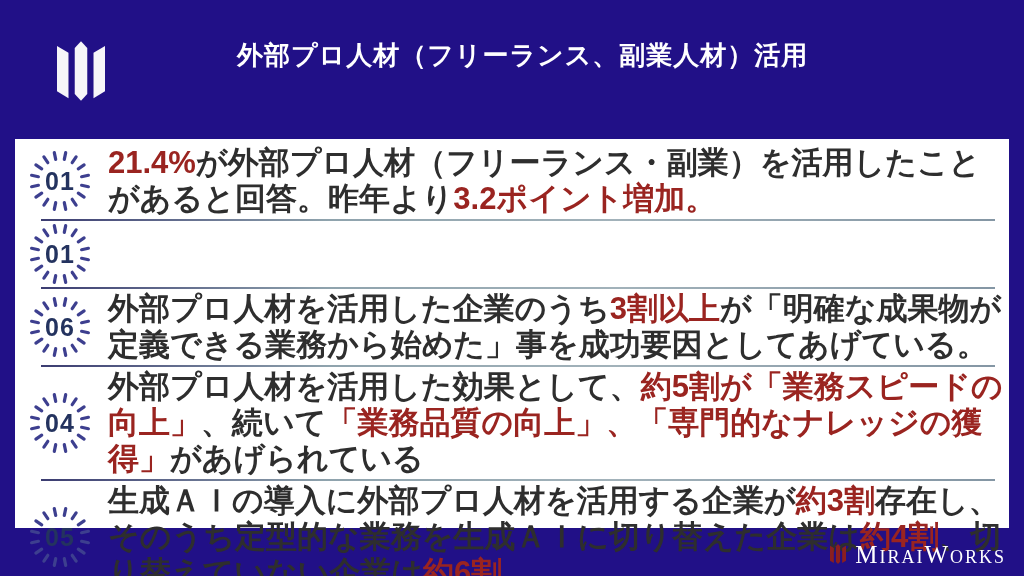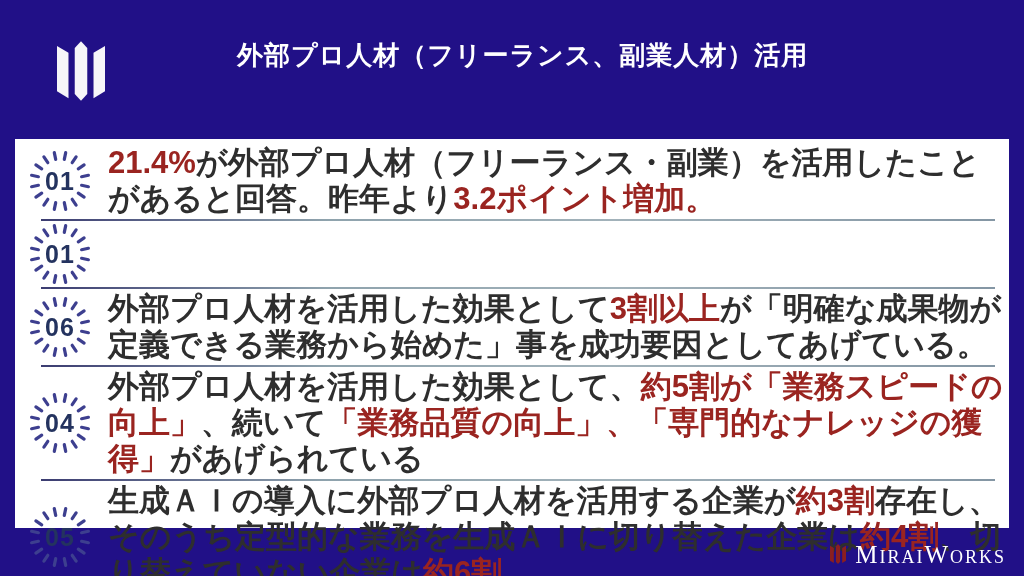--- a/index.html
+++ b/index.html
@@ -150,21 +150,21 @@
               <line x1="18.8" y1="49.3" x2="14.9" y2="55.1"></line>
               <line x1="12.7" y1="43.2" x2="6.9" y2="47.1"></line>
               <line x1="9.4" y1="35.3" x2="2.6" y2="36.7"></line>
               <line x1="9.4" y1="26.7" x2="2.6" y2="25.3"></line>
               <line x1="12.7" y1="18.8" x2="6.9" y2="14.9"></line>
               <line x1="18.8" y1="12.7" x2="14.9" y2="6.9"></line>
               <line x1="26.7" y1="9.4" x2="25.3" y2="2.6"></line>
             </svg>
         <span class="badge-num">06</span>
       </div>
-      <p class="item-text"><span class="seg-normal">外部プロ人材を活用した効果として</span><span class="seg-red">3割以上</span><span class="seg-normal">が「明確な成果物が定義できる業務から始めた」事を成功要因としてあげている。</span></p>
+      <p class="item-text"><span class="seg-normal">外部プロ人材を活用した企業のうち</span><span class="seg-red">3割以上</span><span class="seg-normal">が「明確な成果物が定義できる業務から始めた」事を成功要因としてあげている。</span></p>
     </div>
   <div class="divider"></div>
     <div class="item">
       <div class="badge">
         <svg class="badge-ring" viewBox="0 0 62 62" aria-hidden="true">
               <line x1="35.3" y1="9.4" x2="36.7" y2="2.6"></line>
               <line x1="43.2" y1="12.7" x2="47.1" y2="6.9"></line>
               <line x1="49.3" y1="18.8" x2="55.1" y2="14.9"></line>
               <line x1="52.6" y1="26.7" x2="59.4" y2="25.3"></line>
               <line x1="52.6" y1="35.3" x2="59.4" y2="36.7"></line>

